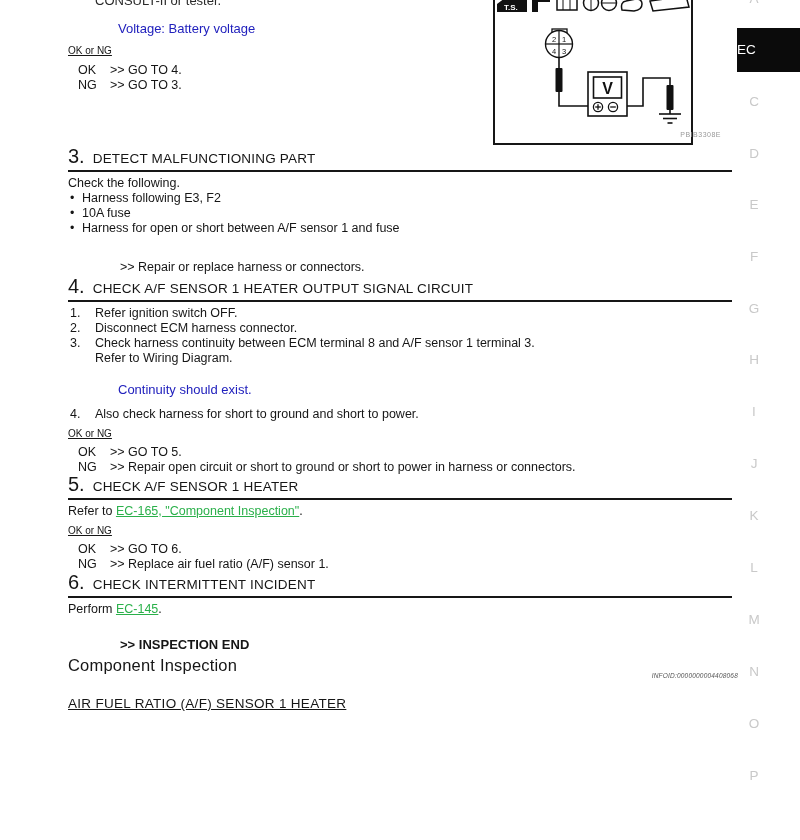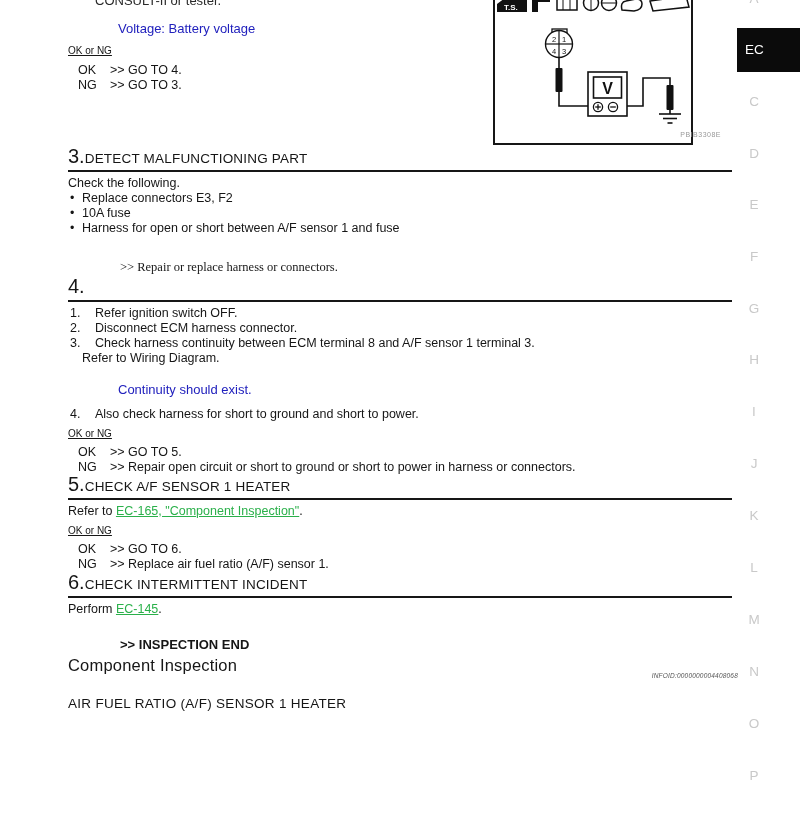--- a/index.html
+++ b/index.html
@@ -13,47 +13,47 @@
   .abs { position:absolute; }
   .spec-blue { color:#2121bd; font-weight:normal; font-size:13px; }
   .okng { font-size:10px; text-decoration:underline; }
   .res-rows { }
   .res-row { display:flex; line-height:15px; }
   .res-label { width:42px; padding-left:10px; flex:0 0 42px; }
   .res-action { flex:1; }
   .section { position:absolute; left:68px; width:664px; }
   .sec-head { display:flex; align-items:baseline; border-bottom:2px solid #161616; padding-bottom:3px; }
   .sec-num { font-size:20px; line-height:21px; }
-  .sec-title { font-size:13.5px; letter-spacing:.2px; }
+  .sec-title { font-size:13.5px; letter-spacing:.2px;margin-left:8px; }
   .sec-body { padding-top:4px; }
   .bullet-row { display:flex; }
   .bullet-dot { width:14px; flex:0 0 14px; padding-left:2px; }
   .step-row { display:flex; }
   .step-num { width:27px; flex:0 0 27px; padding-left:2px; }
-  .step-sub { margin-left:14px; }
-  .action-line { margin-left:52px;font-family:Liberation Serif, serif; }
+  .step-sub { margin-left:27px; }
+  .action-line { margin-left:52px; }
   .green-link { color:#2ab04a; text-decoration:underline; cursor:pointer; }
   .figure {
     position:absolute; left:493px; top:0; width:200px; height:145px;
     border-left:2px solid #161616; border-right:2px solid #161616; border-bottom:2px solid #161616;
     background:#fff;
   }
   .sidebar-letter {
     position:absolute; left:742px; width:24px; text-align:center;
     color:#c9c9c9; font-size:13.5px;
   }
   .ec-tab {
     position:absolute; left:737px; top:28px; width:63px; height:44px;
     background:#0b0b0b; color:#ffffff; font-size:13.5px;
-    line-height:44px; padding-left:8px;
+    line-height:44px; padding-left:0;
   }
   .inspection-end { font-weight:bold; font-size:13px; }
   .big-heading { font-size:16.5px; font-weight:500; letter-spacing:.2px; }
   .infoid { font-size:6.5px; font-style:italic; color:#555; letter-spacing:.2px; }
-  .sub-heading { font-size:13.5px; letter-spacing:.3px; }
+  .sub-heading { font-size:13.5px; letter-spacing:.3px;text-decoration:underline; }
   .clipped-line { font-size:13px; color:#2a2a2a; }
 </style>
 </head>
 <body>
 
 <div id="page">
 
   <div class="abs clipped-line" style="left:95px; top:-7px;">CONSULT-II or tester.</div>
 
   <div class="abs spec-blue" style="left:118px; top:21px;">Voltage: Battery voltage</div>
@@ -145,37 +145,38 @@
 
   <div class="section" style="top:146px;">
     <div class="sec-head">
       <span class="sec-num">3.</span>
         <span class="sec-title">DETECT MALFUNCTIONING PART</span>
     </div>
     <div class="sec-body">
       <div>Check the following.</div>
       <div class="bullet-row">
         <span class="bullet-dot">•</span>
-        <span>Replace connectors E3, F2</span>
+        <span>Harness following E3, F2</span>
       </div>
       <div class="bullet-row">
         <span class="bullet-dot">•</span>
         <span>10A fuse</span>
       </div>
       <div class="bullet-row">
         <span class="bullet-dot">•</span>
         <span>Harness for open or short between A/F sensor 1 and fuse</span>
       </div>
       <div class="action-line" style="margin-top:24px;">&gt;&gt; Repair or replace harness or connectors.</div>
     </div>
   </div>
 
   <div class="section" style="top:276px;">
     <div class="sec-head">
       <span class="sec-num">4.</span>
+        <span class="sec-title">CHECK A/F SENSOR 1 HEATER OUTPUT SIGNAL CIRCUIT</span>
     </div>
     <div class="sec-body">
       <div class="step-row">
         <span class="step-num">1.</span>
         <span>Refer ignition switch OFF.</span>
       </div>
       <div class="step-row">
         <span class="step-num">2.</span>
         <span>Disconnect ECM harness connector.</span>
       </div>

